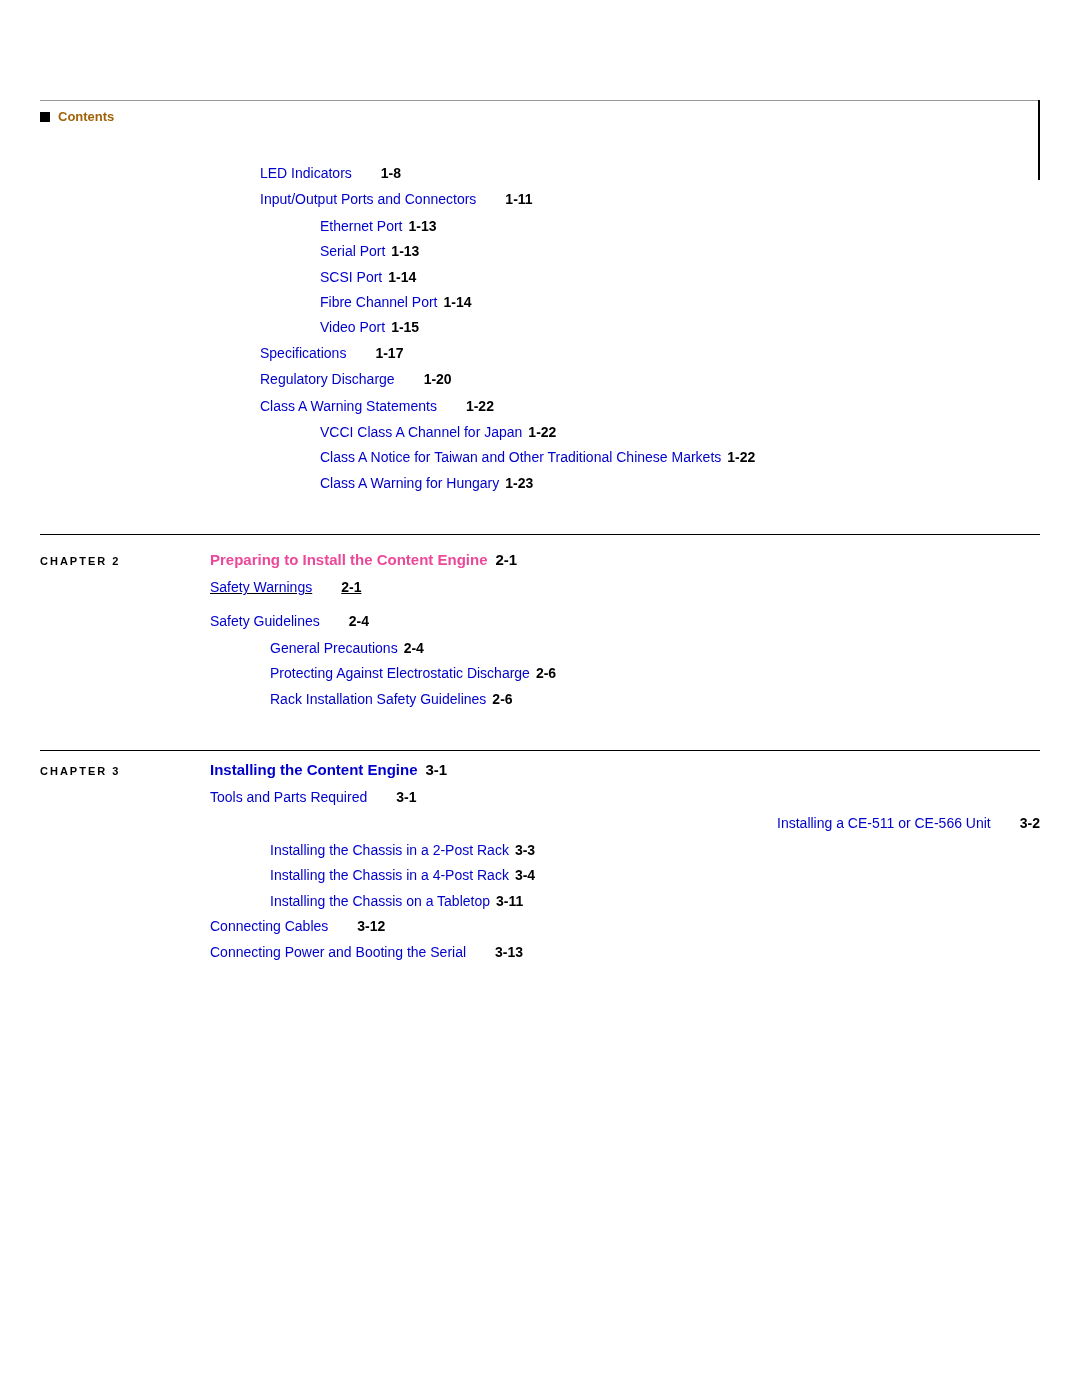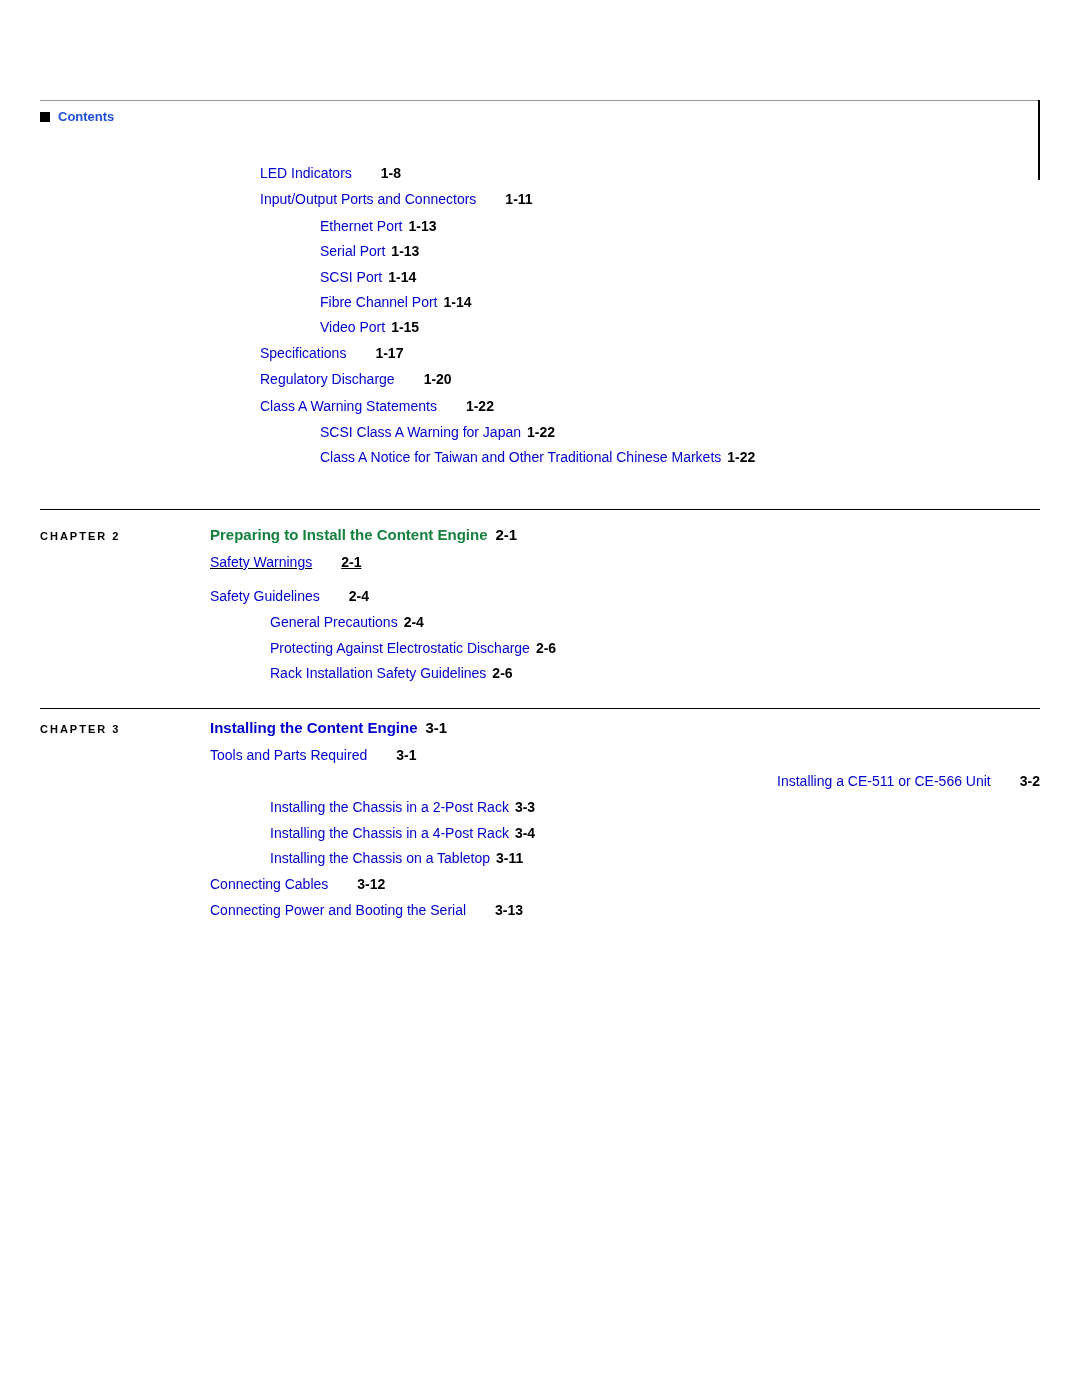--- a/index.html
+++ b/index.html
@@ -42,21 +42,21 @@
     .header-square {
       width: 10px;
       height: 10px;
       background: #000;
       margin-right: 8px;
     }
 
     .header-title {
       font-size: 13px;
       font-weight: bold;
-      color: #1d4ed8;
+      color: #a16207;
     }
 
     
     .content-area {
       padding: 0 40px;
     }
 
     
     .toc-level1 {
       margin-left: 220px;
@@ -150,36 +150,40 @@
     <div class="toc-level1 toc-entry">
       <a class="toc-link">Regulatory Discharge</a>
       <span class="toc-page">1-20</span>
     </div>
     <div class="toc-level1 toc-entry">
       <a class="toc-link">Class A Warning Statements</a>
       <span class="toc-page">1-22</span>
     </div>
 
     <div class="toc-level2 toc-entry">
-      <a class="toc-link">SCSI Class A Warning for Japan</a>
+      <a class="toc-link">VCCI Class A Channel for Japan</a>
       <span class="toc-page">1-22</span>
     </div>
     <div class="toc-level2 toc-entry">
       <a class="toc-link">Class A Notice for Taiwan and Other Traditional Chinese Markets</a>
       <span class="toc-page">1-22</span>
+    </div>
+    <div class="toc-level2 toc-entry">
+      <a class="toc-link">Class A Warning for Hungary</a>
+      <span class="toc-page">1-23</span>
     </div>
 
   </div>
 
   <div style="margin: 40px 40px 0 40px;">
     <div style="border-top: 1.5px solid #000; padding-top: 16px; display: flex; align-items: baseline;">
       <span style="font-size: 11px; font-weight: bold; letter-spacing: 2px; text-transform: uppercase; min-width: 170px;">
         <span>CHAPTER</span>&nbsp;<span>2</span>
       </span>
-      <a class="toc-link" style="font-size: 15px; font-weight: bold; color: #15803d; text-decoration: none;">
+      <a class="toc-link" style="font-size: 15px; font-weight: bold; color: #ec4899; text-decoration: none;">
         <span>Preparing to Install the Content Engine</span>
       </a>
       <span style="font-size: 15px; font-weight: bold; color: #000; margin-left: 8px;">2-1</span>
     </div>
 
     <div style="margin-left: 170px; margin-top: 8px;">
       <div class="toc-level1 toc-entry" style="margin-left: 0; text-decoration: underline;">
         <a class="toc-link">Safety Warnings</a>
         <span class="toc-page">2-1</span>
       </div>
@@ -195,21 +199,21 @@
         <a class="toc-link">Protecting Against Electrostatic Discharge</a>
         <span class="toc-page">2-6</span>
       </div>
       <div class="toc-level2 toc-entry" style="margin-left: 60px;">
         <a class="toc-link">Rack Installation Safety Guidelines</a>
         <span class="toc-page">2-6</span>
       </div>
     </div>
   </div>
 
-  <div style="margin: 23px 40px 0 40px;">
+  <div style="margin: 40px 40px 0 40px;">
     <div style="border-top: 1.5px solid #000; padding-top: 10px; display: flex; align-items: baseline;">
       <span style="font-size: 11px; font-weight: bold; letter-spacing: 2px; text-transform: uppercase; min-width: 170px;">
         <span>CHAPTER</span>&nbsp;<span>3</span>
       </span>
       <a class="toc-link" style="font-size: 15px; font-weight: bold; color: #0000cc; text-decoration: none;">
         <span>Installing the Content Engine</span>
       </a>
       <span style="font-size: 15px; font-weight: bold; color: #000; margin-left: 8px;">3-1</span>
     </div>
 

